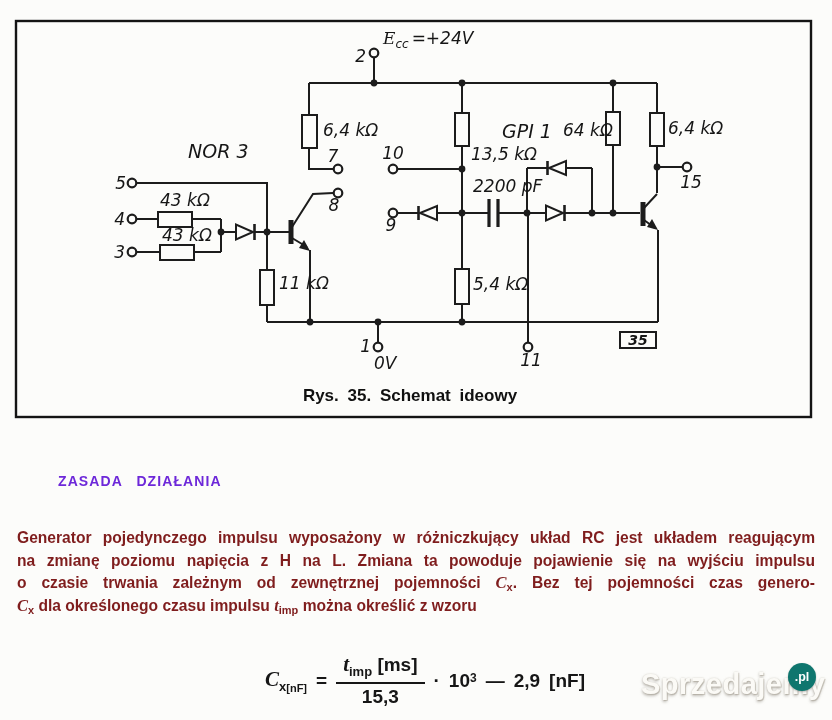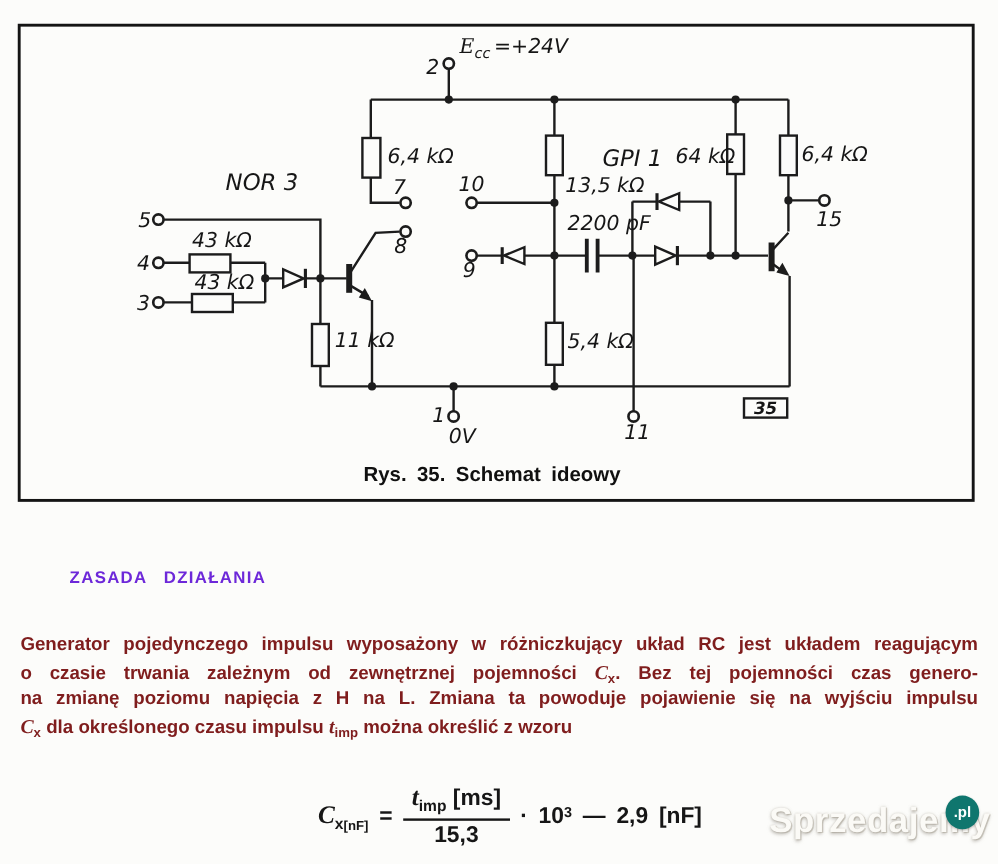--- a/index.html
+++ b/index.html
@@ -203,22 +203,22 @@
   </g>
 
   <text class="cap" x="410" y="401" text-anchor="middle">Rys. 35. Schemat ideowy</text>
 </svg>
 </div>
 
 <div class="heading">ZASADA DZIAŁANIA</div>
 
 <div class="para">
   <div class="pline"><span class="seg-n">Generator pojedynczego impulsu wyposażony w różniczkujący układ RC jest układem reagującym</span></div>
+  <div class="pline"><span class="seg-n">na zmianę poziomu napięcia z H na L. Zmiana ta powoduje pojawienie się na wyjściu impulsu</span></div>
   <div class="pline"><span class="seg-n">o czasie trwania zależnym od zewnętrznej pojemności </span><span class="seg-it">C</span><span class="seg-sub">x</span><span class="seg-n">. Bez tej pojemności czas genero-</span></div>
-  <div class="pline"><span class="seg-n">na zmianę poziomu napięcia z H na L. Zmiana ta powoduje pojawienie się na wyjściu impulsu</span></div>
   <div class="pline last"><span class="seg-it">C</span><span class="seg-sub">x</span><span class="seg-n"> dla określonego czasu impulsu </span><span class="seg-it">t</span><span class="seg-sub">imp</span><span class="seg-n"> można określić z wzoru</span></div>
 </div>
 
 <div class="formula">
   <span><span class="f-it">C</span><span class="f-sub">x</span><span class="f-sub2">[nF]</span></span>
   <span>=</span>
   <span class="f-frac">
     <span class="f-num"><span class="f-it">t</span><span class="f-sub">imp</span>&nbsp;<span>[ms]</span></span>
     <span class="f-den">15,3</span>
   </span>

